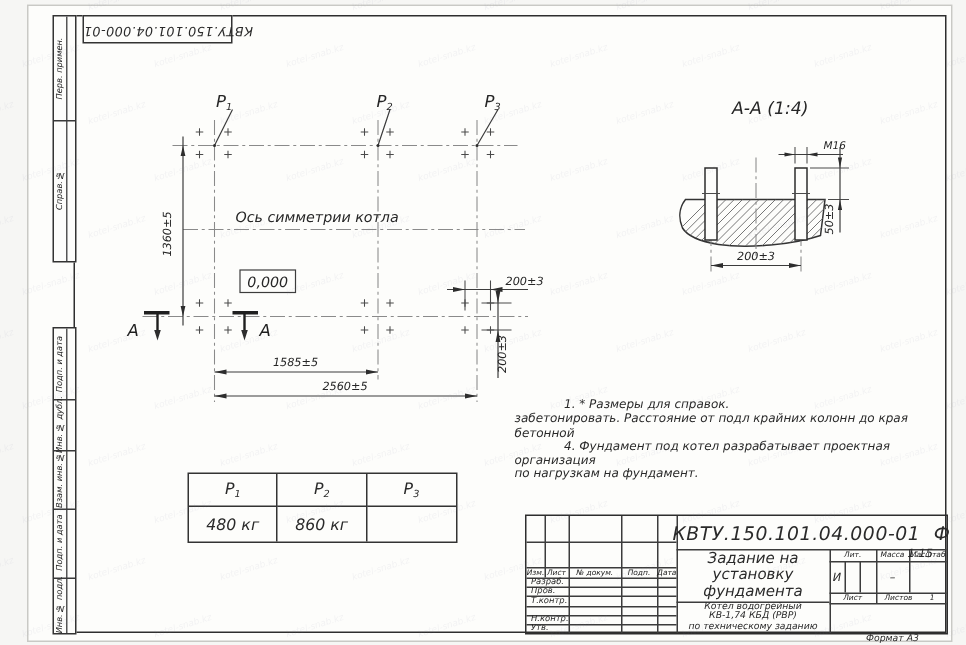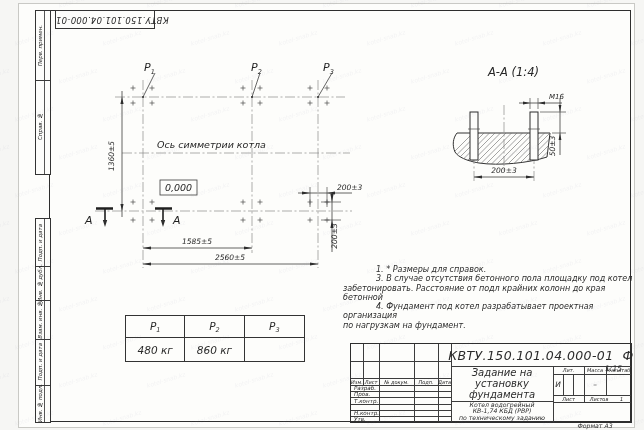--- a/index.html
+++ b/index.html
@@ -198,21 +198,20 @@
 
   <g>
     <path class="ln" d="M425 142H485"></path>
     <path class="arr" d="M425 142l8 -1.6v3.2Z M485 142l-8 -1.6v3.2Z"></path>
     <text class="t-dim mid" x="455" y="138">200±3</text>
   </g>
 </svg>
 
 <div class="abs notes">
   <div class="ind">1. * Размеры для справок.</div>
-  <div class="ind">3. В случае отсутствия бетонного пола площадку под котел</div>
   <div>забетонировать. Расстояние от подл крайних колонн до края бетонной</div>
   <div class="ind">4. Фундамент под котел разрабатывает проектная организация</div>
   <div>по нагрузкам на фундамент.</div>
 </div>
 
 <div class="abs ltable">
   <div class="cell hd">
       <span><i style="font-style:inherit">P</i><span class="sub">1</span></span>
     </div>
   <div class="cell hd">

